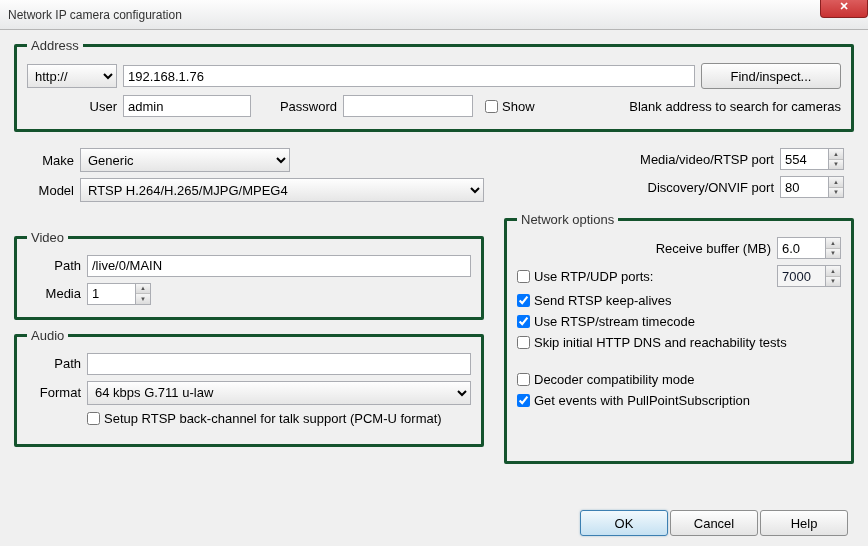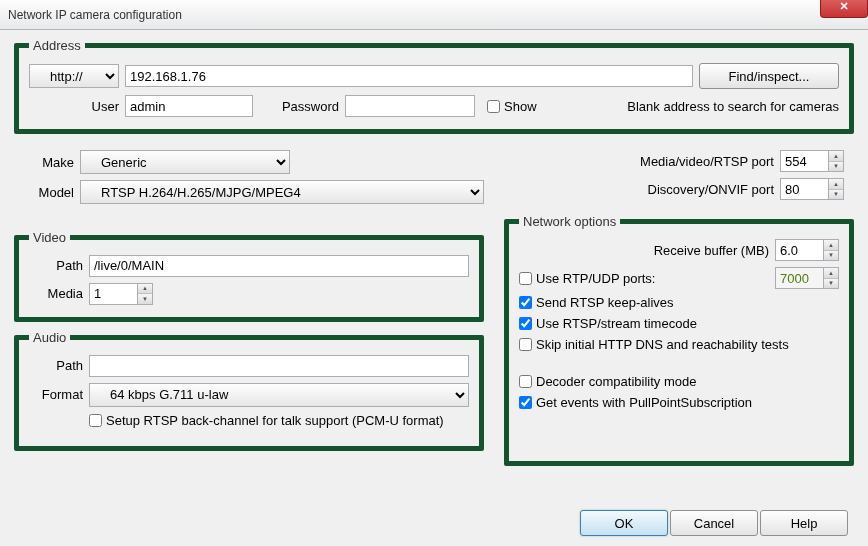--- a/index.html
+++ b/index.html
@@ -39,21 +39,21 @@
       font-size: 11px;
       font-weight: bold;
     }
     .content {
       padding: 8px 14px;
       background: #f0f0f0;
       height: calc(546px - 30px);
       position: relative;
     }
     fieldset {
-      border: 5px solid #14532d;
+      border: 3px solid #14532d;
       border-radius: 2px;
       margin-bottom: 8px;
       padding: 10px 10px 12px 10px;
     }
     legend {
       padding: 0 4px;
       color: #333;
       font-size: 13px;
     }
     .row { display: flex; align-items: center; margin-bottom: 6px; gap: 6px; }
@@ -66,21 +66,21 @@
       font-family: inherit;
       font-size: 13px;
       background: #fff;
     }
     select {
       border: 1px solid #abadb3;
       height: 24px;
       font-family: inherit;
       font-size: 13px;
       background: linear-gradient(to bottom, #fefefe, #e6e6e6);
-      padding: 1px 16px;
+      padding: 1px 3px;
     }
     input[type="checkbox"] {
       width: 13px;
       height: 13px;
       margin-right: 4px;
       vertical-align: middle;
     }
     .btn {
       border: 1px solid #8e8f8f;
       border-radius: 3px;
@@ -131,21 +131,21 @@
     .col-right { flex: 1; }
     .button-bar {
       position: absolute;
       right: 20px;
       bottom: 10px;
       display: flex;
       gap: 2px;
     }
     .chk-row { display: flex; align-items: center; margin-bottom: 6px; }
     .chk-row label { display: flex; align-items: center; }
-    .dim input { color: #4d7c0f; background: #f5f5f5; }
+    .dim input { color: #0f172a; background: #f5f5f5; }
   </style>
 </head>
 <body>
 
 <div class="titlebar">
   <span>Network IP camera configuration</span>
   <div class="close-btn">
     <span>✕</span>
   </div>
 </div>

